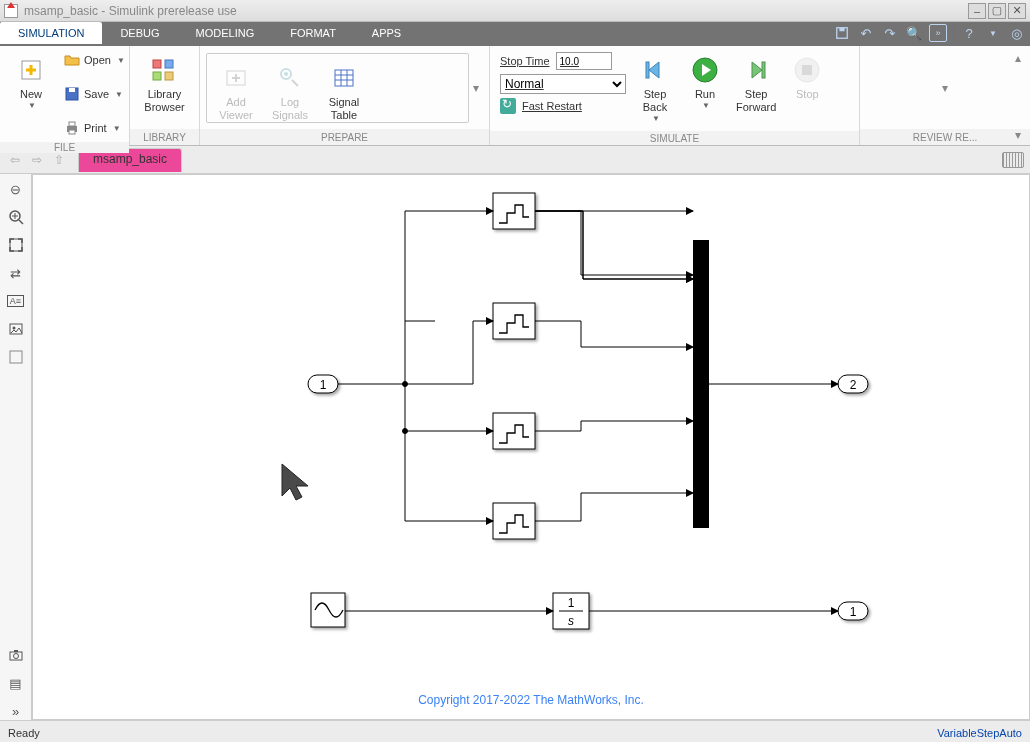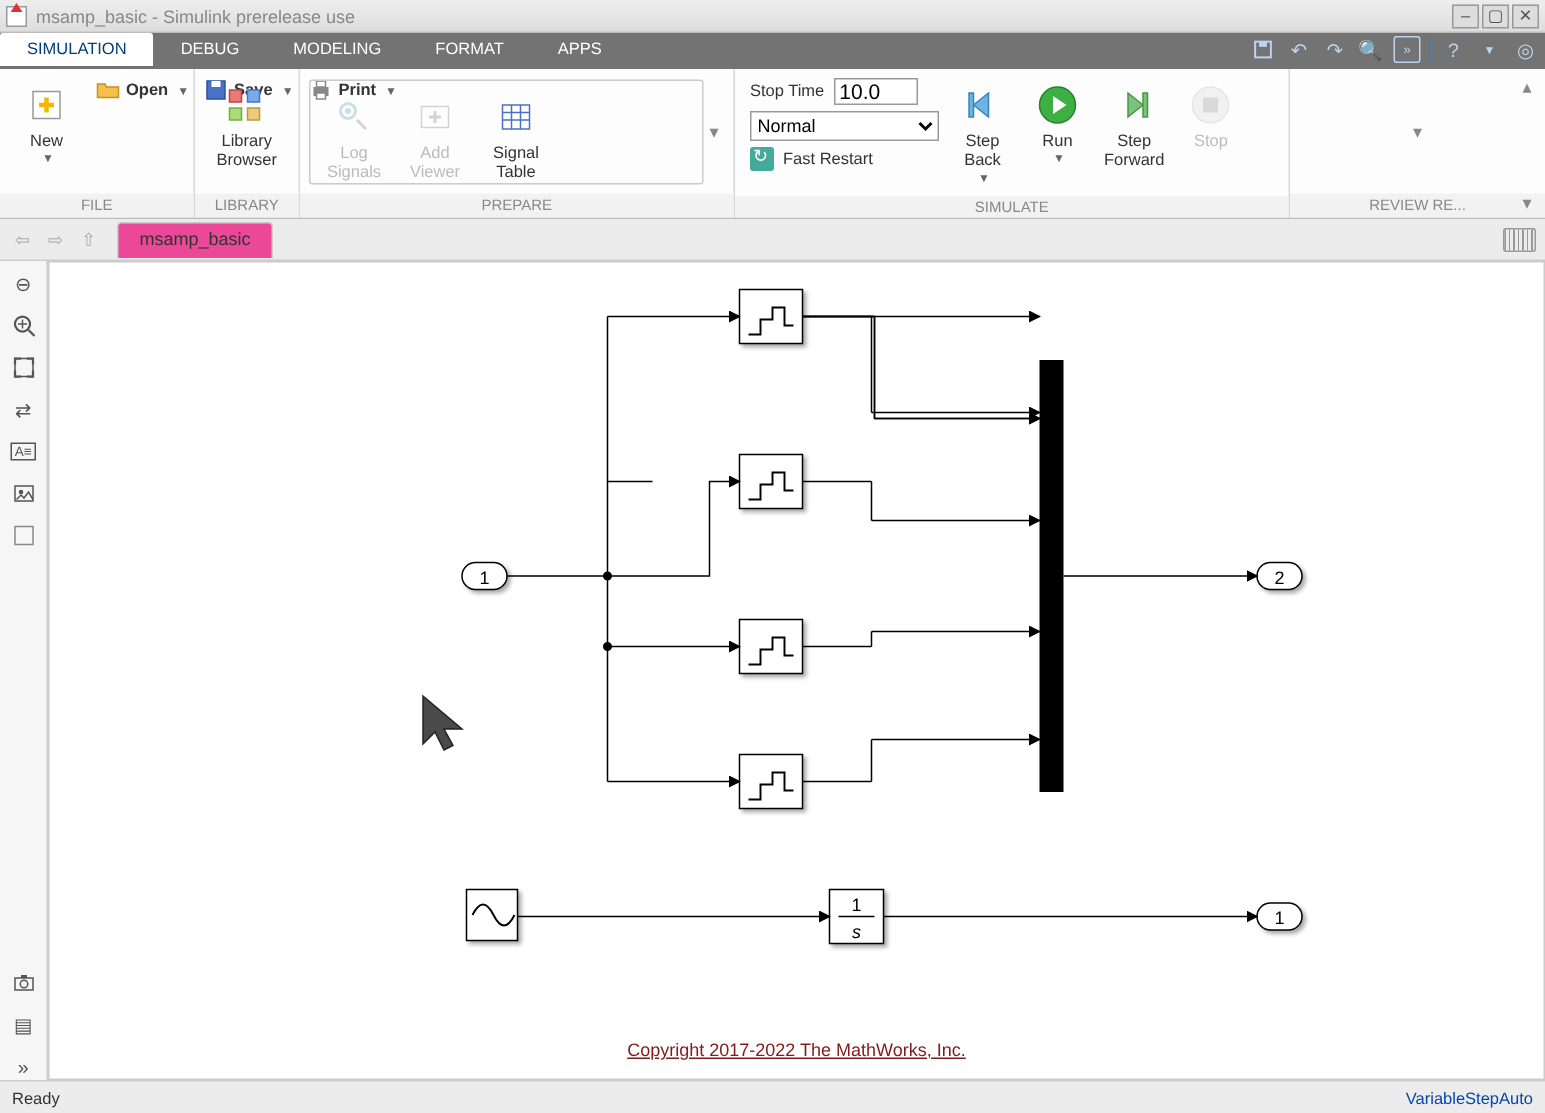--- a/index.html
+++ b/index.html
@@ -28,27 +28,27 @@
 .group-body { flex:1; display:flex; align-items:flex-start; padding:4px 6px;}
 .group-label { height:16px; font-size:10px; color:#888; text-align:center; display:flex; align-items:center; justify-content:center; background:#f2f2f2;}
 .vbtn { display:flex; flex-direction:column; align-items:center; justify-content:flex-start; padding:4px 6px; cursor:pointer; min-width:50px; text-align:center;}
 .vbtn .icon32 { width:32px; height:32px; display:flex; align-items:center; justify-content:center; margin-bottom:2px;}
 .vbtn .lbl { font-size:11px; line-height:13px; color:#333;}
 .vbtn.disabled .lbl { color:#bbb;}
 .hbtn { display:flex; align-items:center; gap:4px; padding:2px 4px; cursor:pointer; font-size:11px;}
 .hbtn .icon16 { width:16px; height:16px; display:flex; align-items:center; justify-content:center;}
 .dd-arrow { font-size:8px; color:#666; margin-left:2px;}
 
-.file-col { display:flex; gap:2px; padding-left:4px;font-weight:bold;}
+.file-col { display:flex; flex-direction:column; gap:14px; padding-left:4px;}
 
 .prepare-box { border:1px solid #ccc; border-radius:2px; padding:4px; display:flex; gap:4px; height:70px; align-items:flex-start;}
 
 .sim-settings { display:flex; flex-direction:column; gap:4px; padding:2px 4px; font-size:11px;}
-.sim-settings .row { display:flex; align-items:center; gap:6px;}
-.sim-settings input[type=text]{ width:56px; height:18px; font-size:14px; padding:1px 3px; border:1px solid #999;}
+.sim-settings .row { display:flex; align-items:center; gap:6px;text-decoration:underline;}
+.sim-settings input[type=text]{ width:56px; height:18px; font-size:10px; padding:1px 3px; border:1px solid #999;}
 .sim-settings select { width:126px; height:20px; font-size:12px; border:1px solid #999; background:#fff;}
 .fast-restart { display:flex; align-items:center; gap:4px;}
 .fast-restart .fr-icon { width:16px; height:16px; background:#4a9; border-radius:2px; position:relative;}
 .fast-restart .fr-icon::after{content:"↻"; color:#fff; font-size:12px; position:absolute; left:2px; top:-1px;}
 
 .collapse-chev { position:absolute; right:4px; top:4px; width:16px; height:16px; display:flex; align-items:center; justify-content:center; cursor:pointer; color:#888;}
 .expand-chev { position:absolute; right:4px; bottom:2px; width:16px; height:16px; display:flex; align-items:center; justify-content:center; cursor:pointer; color:#888;}
 
 
 .explorer-bar { height:28px; background:#ececec; border-bottom:1px solid #ccc; display:flex; align-items:center; padding:0 6px; gap:4px;}
@@ -58,21 +58,21 @@
 
 
 .main { display:flex; height:546px;}
 .palette { width:32px; background:#f6f6f6; border-right:1px solid #ccc; display:flex; flex-direction:column; align-items:center; padding-top:6px; gap:10px;}
 .palette .pico { width:18px; height:18px; display:flex; align-items:center; justify-content:center; color:#555; cursor:pointer; font-size:13px;}
 .palette .spacer { flex:1;}
 
 .canvas-wrap { flex:1; position:relative; background:#fff; border:1px solid #ccc; margin:0; overflow:hidden;}
 svg.diagram { position:absolute; top:0; left:0;}
 
-.copyright { position:absolute; bottom:12px; left:0; right:0; text-align:center; font-size:12px; color:#7f1d1d;text-decoration:underline;}
+.copyright { position:absolute; bottom:12px; left:0; right:0; text-align:center; font-size:12px; color:#3b82f6;}
 
 
 .statusbar { height:22px; background:#ececec; border-top:1px solid #ccc; display:flex; align-items:center; padding:12px 8px; font-size:11px;}
 .statusbar .center { flex:1; text-align:center;margin-top:40px;}
 .statusbar .right { color:#0645ad; cursor:pointer;}
 
 
 .cursor-pointer { position:absolute; pointer-events:none;}
 
 </style>
@@ -181,38 +181,38 @@
     </div>
     <div class="group-label">LIBRARY</div>
   </div>
 
   <div class="group" style="width:290px;">
     <div class="group-body" style="align-items:center;">
       <div class="prepare-box" style="flex:1;">
         <div class="vbtn disabled">
           <div class="icon32" style="opacity:.35;">
             <svg width="24" height="24" viewBox="0 0 24 24">
+                <rect x="3" y="5" width="18" height="14" fill="none" stroke="#888"></rect>
+                <line x1="12" y1="8" x2="12" y2="16" stroke="#888" stroke-width="2"></line>
+                <line x1="8" y1="12" x2="16" y2="12" stroke="#888" stroke-width="2"></line>
+              </svg>
+          </div>
+          <span class="lbl" style="white-space:pre;">Add
+Viewer</span>
+        </div>
+        <div class="vbtn disabled">
+          <div class="icon32" style="opacity:.35;">
+            <svg width="24" height="24" viewBox="0 0 24 24">
                 <circle cx="8" cy="8" r="5" fill="none" stroke="#6ab" stroke-width="2"></circle>
                 <circle cx="8" cy="8" r="2" fill="#6ab"></circle>
                 <path d="M14 14 l6 6" stroke="#888" stroke-width="2"></path>
               </svg>
           </div>
           <span class="lbl" style="white-space:pre;">Log
 Signals</span>
-        </div>
-        <div class="vbtn disabled">
-          <div class="icon32" style="opacity:.35;">
-            <svg width="24" height="24" viewBox="0 0 24 24">
-                <rect x="3" y="5" width="18" height="14" fill="none" stroke="#888"></rect>
-                <line x1="12" y1="8" x2="12" y2="16" stroke="#888" stroke-width="2"></line>
-                <line x1="8" y1="12" x2="16" y2="12" stroke="#888" stroke-width="2"></line>
-              </svg>
-          </div>
-          <span class="lbl" style="white-space:pre;">Add
-Viewer</span>
         </div>
         <div class="vbtn">
           <div class="icon32">
             <svg width="24" height="24" viewBox="0 0 24 24">
                 <rect x="3" y="4" width="18" height="16" fill="#fff" stroke="#4a72c4"></rect>
                 <line x1="3" y1="9" x2="21" y2="9" stroke="#4a72c4"></line>
                 <line x1="3" y1="14" x2="21" y2="14" stroke="#4a72c4"></line>
                 <line x1="9" y1="4" x2="9" y2="20" stroke="#4a72c4"></line>
                 <line x1="15" y1="4" x2="15" y2="20" stroke="#4a72c4"></line>
               </svg>

